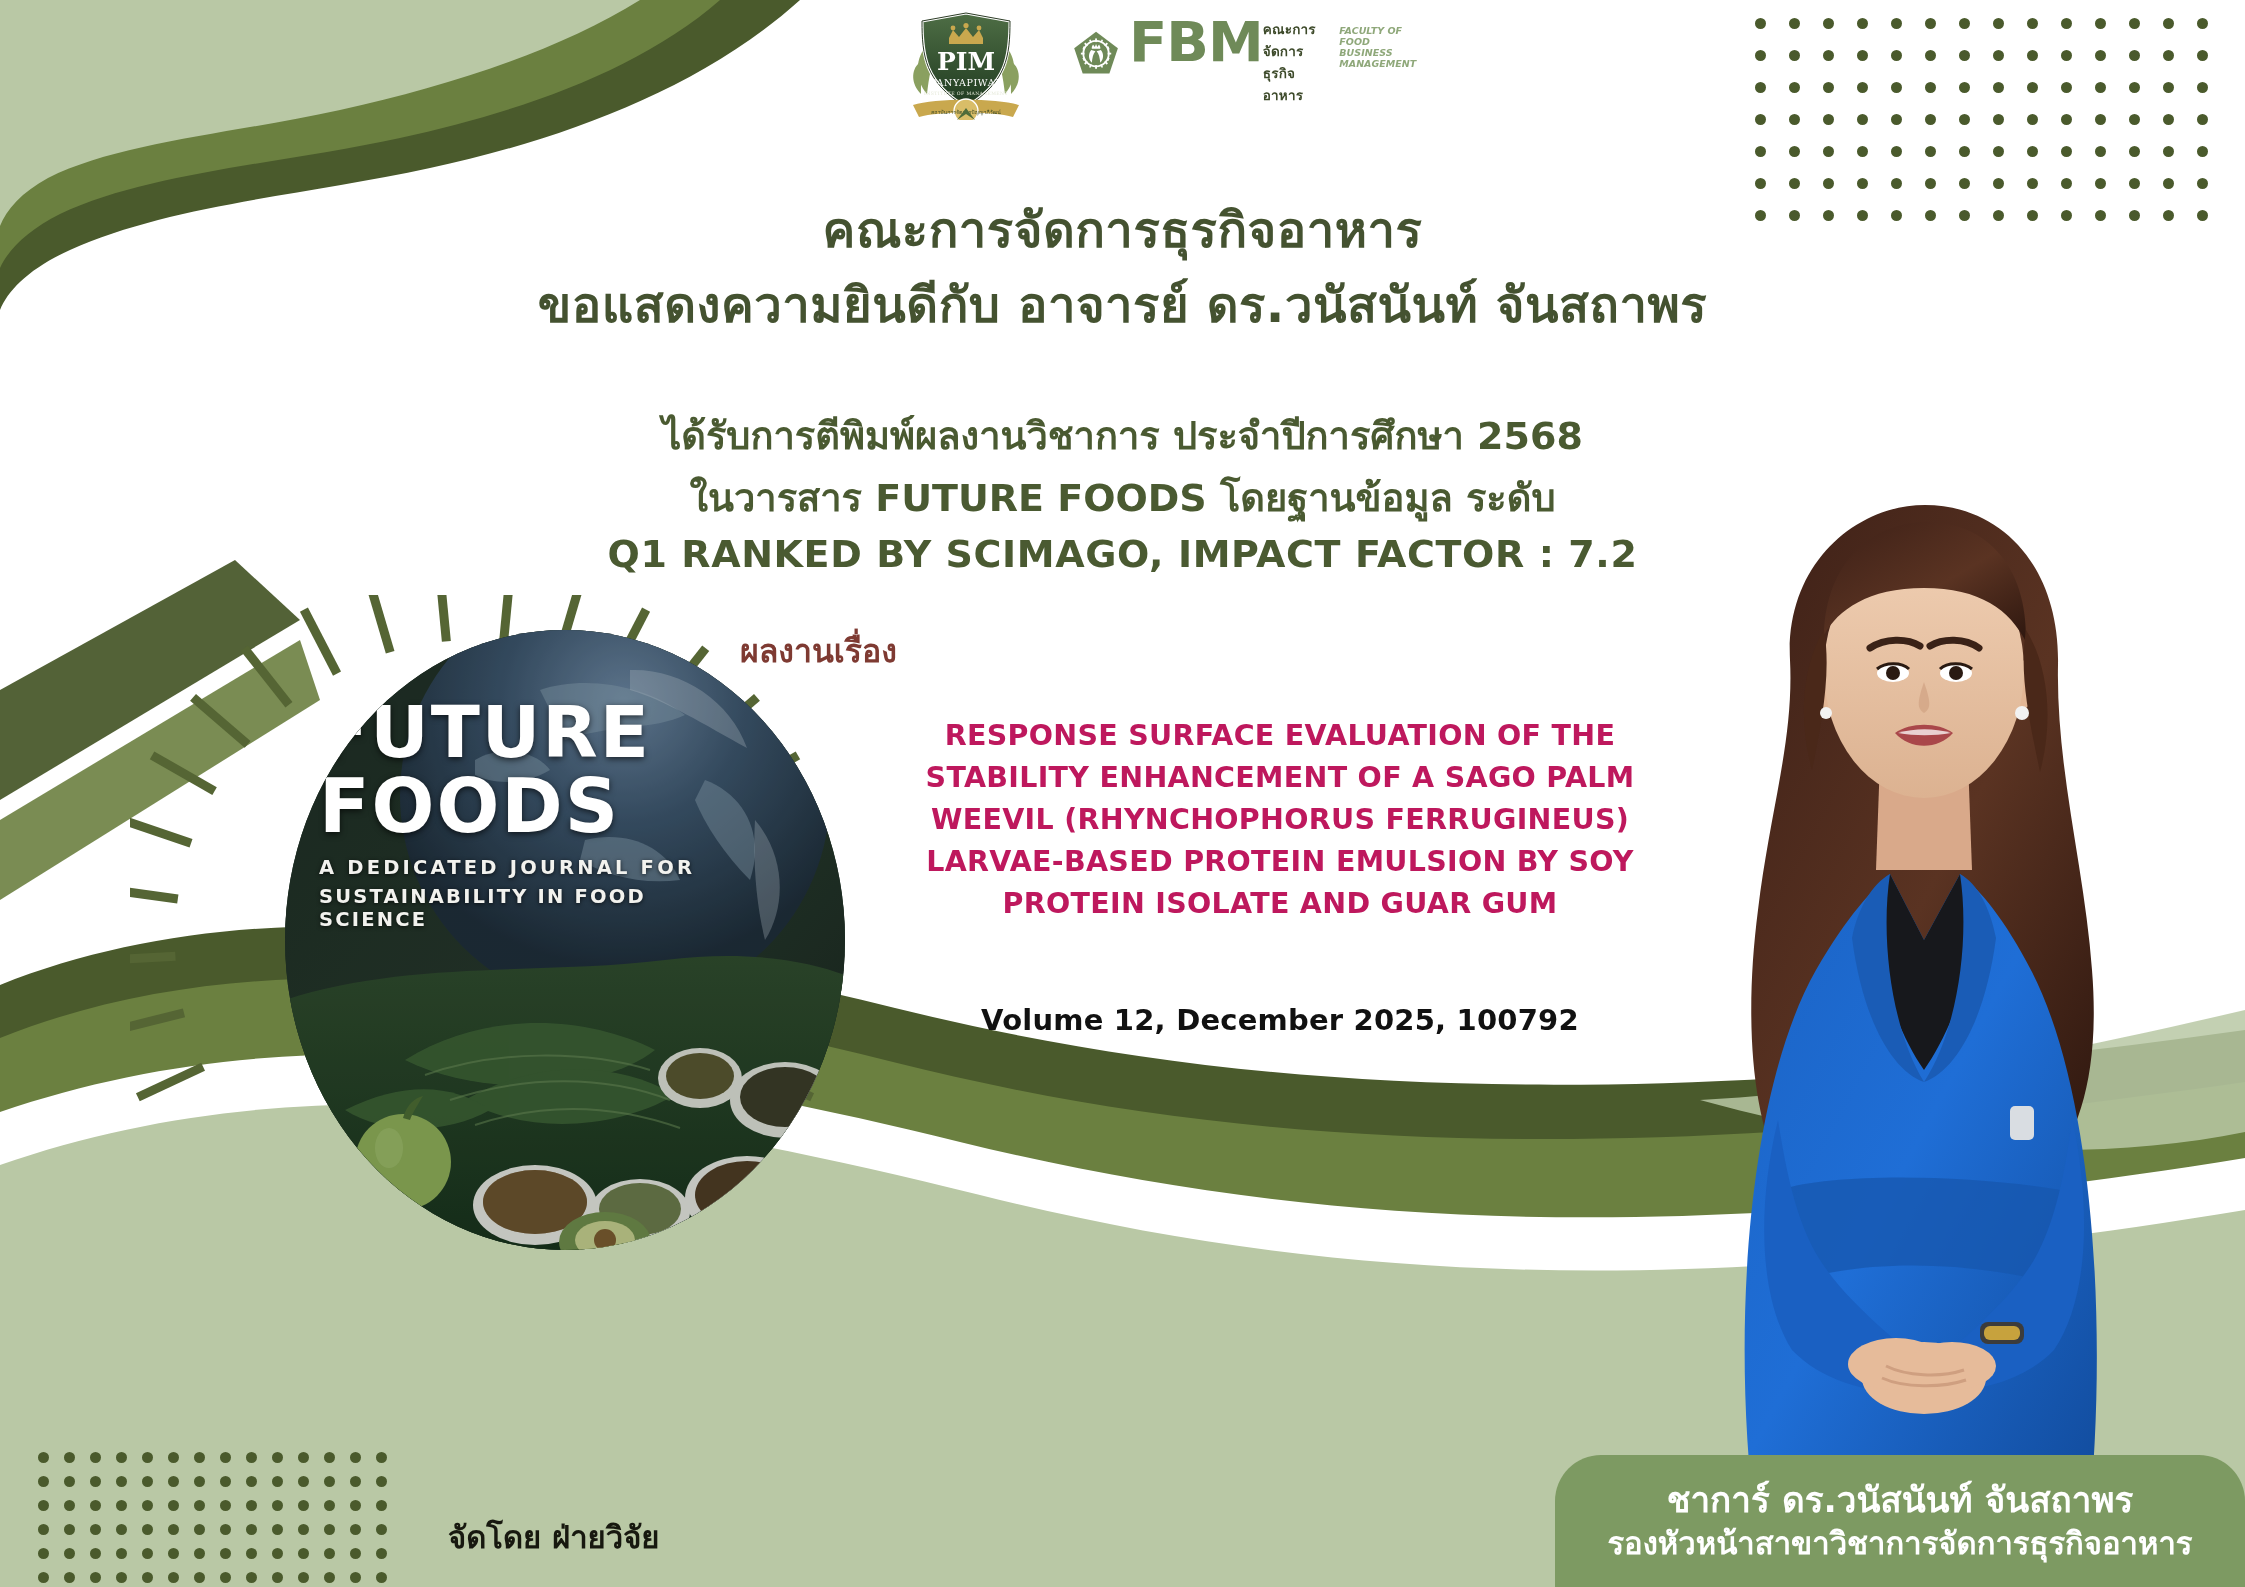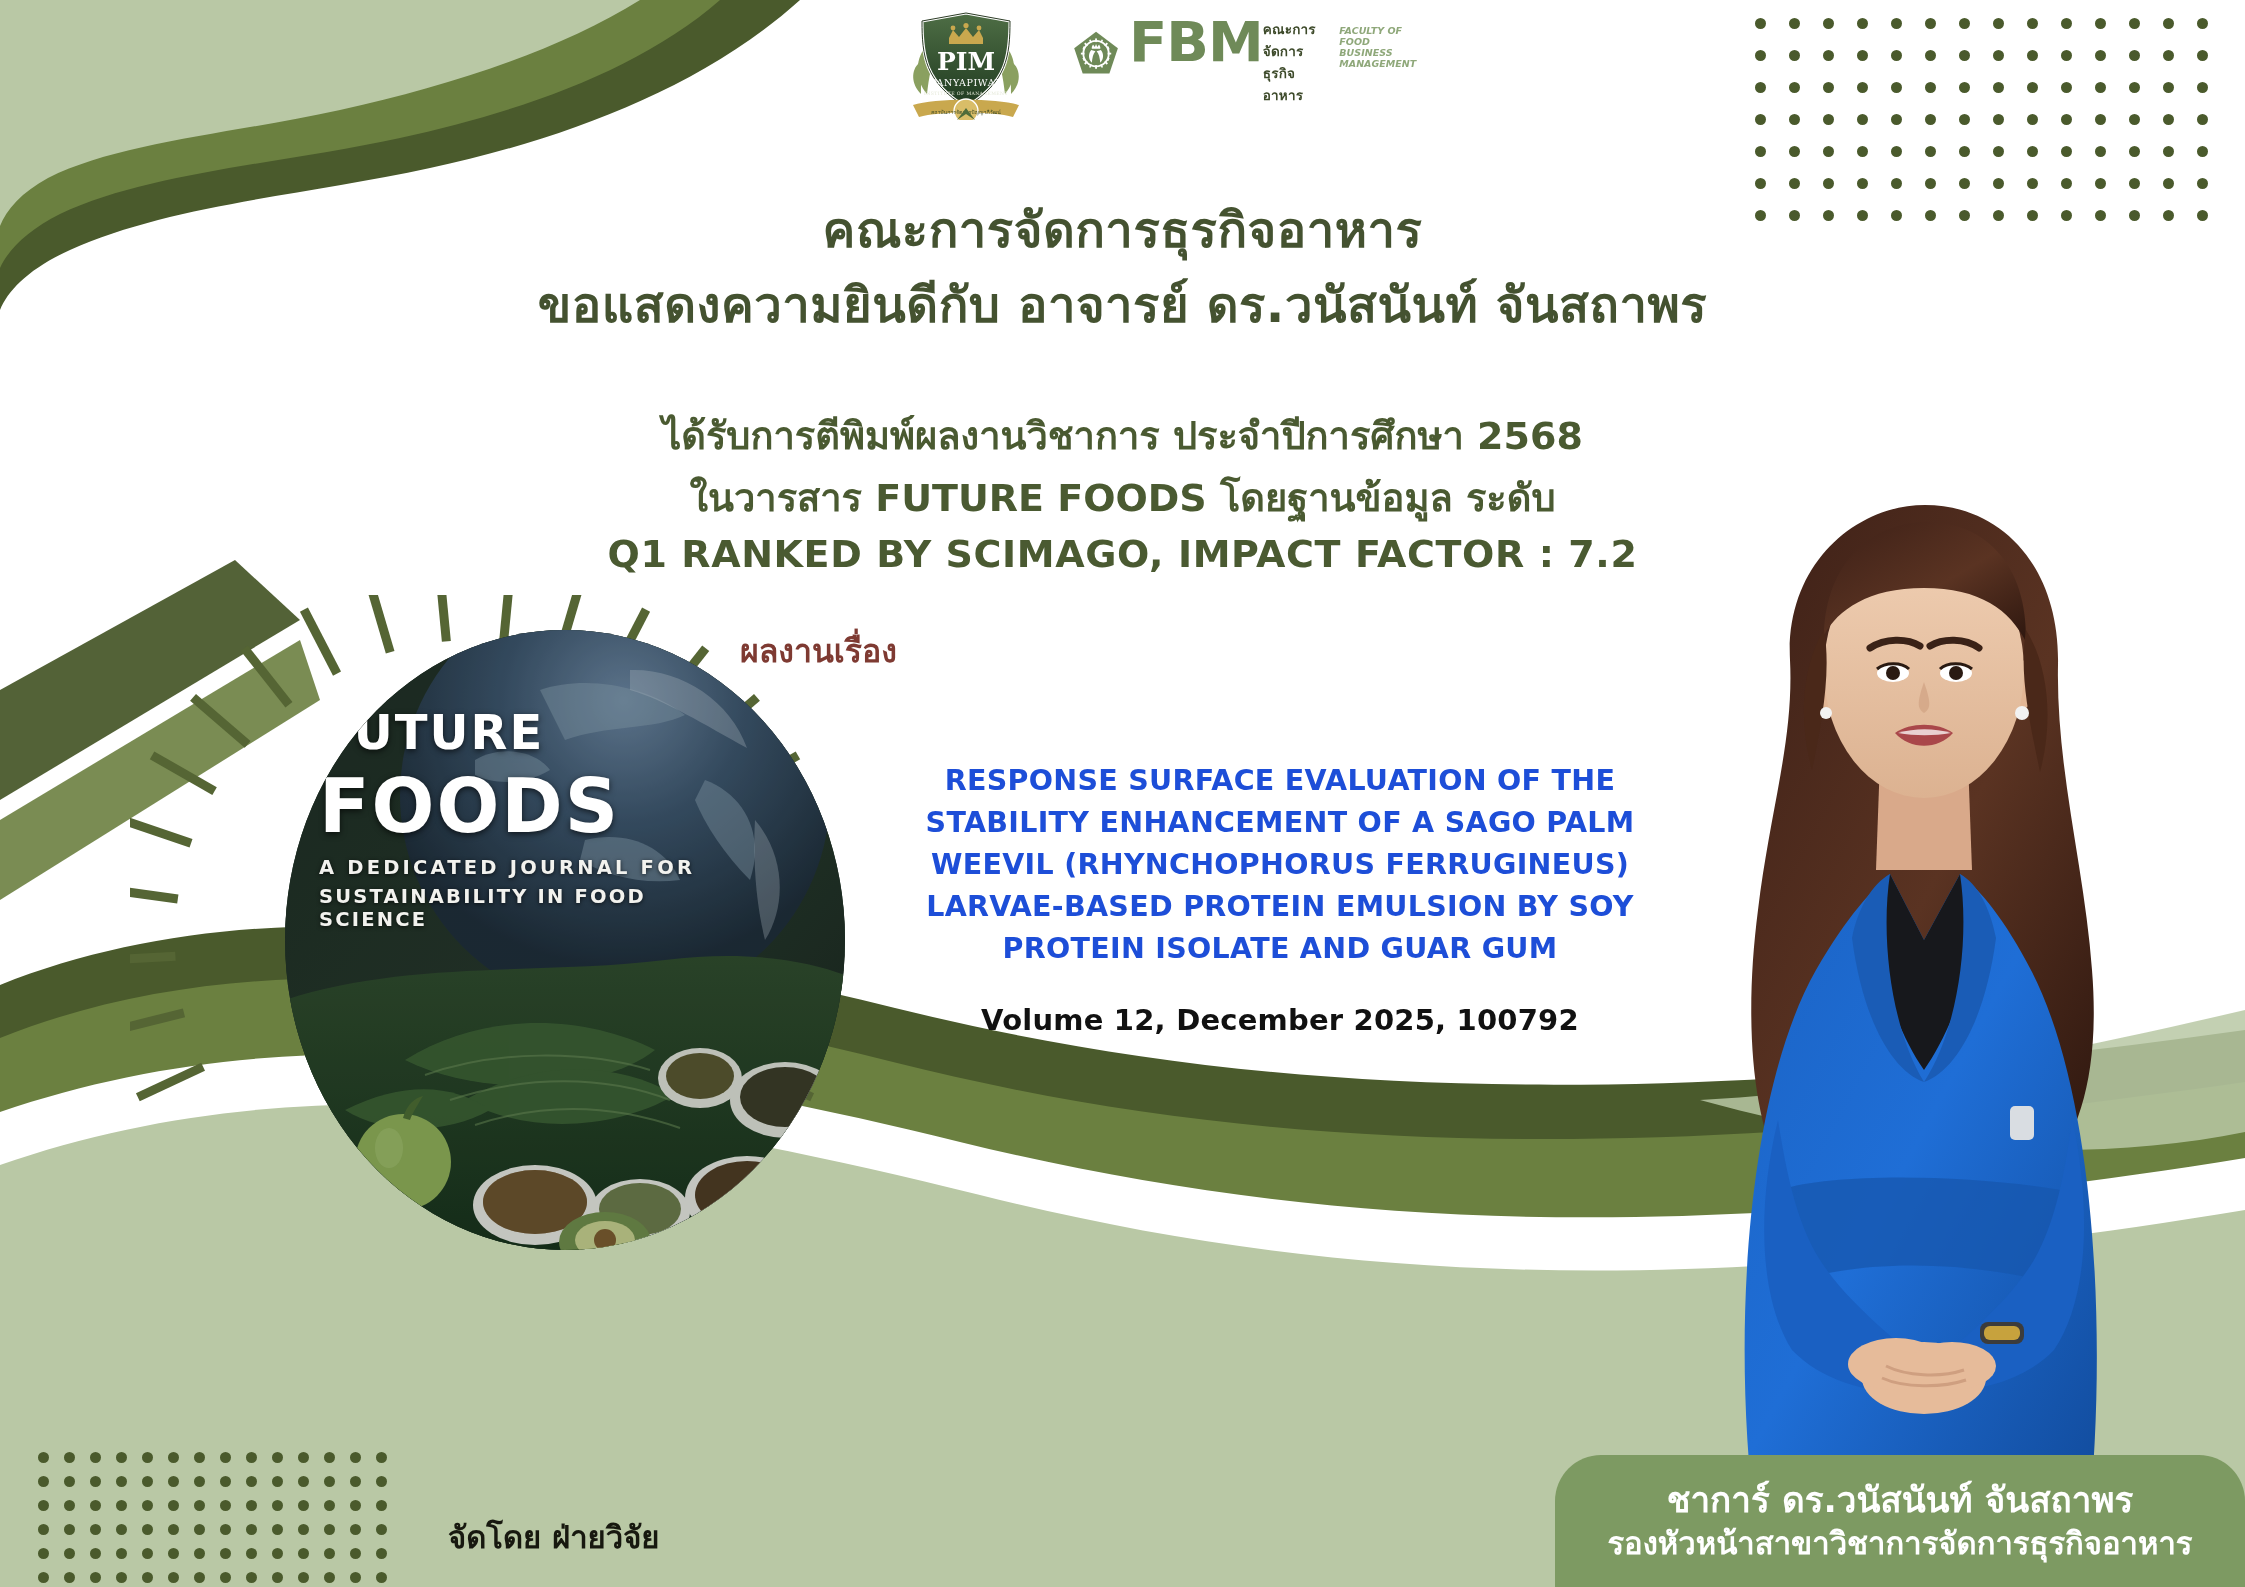--- a/index.html
+++ b/index.html
@@ -40,37 +40,37 @@
 
   .mid{left:0;right:0;width:2245px;color:#4a5a31;font-weight:bold;text-align:center;}
   .mid1{top:410px;font-size:38px;line-height:52px;}
   .mid2{top:472px;font-size:38px;line-height:52px;}
   .mid3{top:528px;font-size:38px;line-height:52px;letter-spacing:.6px;}
 
   .label-red{position:absolute;left:740px;top:625px;font-size:32px;color:#7e3a32;font-weight:bold;}
 
   .paper-title{
     position:absolute;left:860px;top:715px;width:840px;text-align:center;
-    color:#1d4ed8;font-weight:bold;font-size:28.5px;line-height:42px;letter-spacing:.3px;margin-top:45px;
+    color:#be185d;font-weight:bold;font-size:28.5px;line-height:42px;letter-spacing:.3px;
   }
   .paper-vol{
     position:absolute;left:860px;top:1003px;width:840px;text-align:center;
     color:#111111;font-weight:bold;font-size:29px;letter-spacing:.2px;
   }
 
   
   .cover-wrap{position:absolute;left:130px;top:595px;width:690px;height:690px;}
   .rays{position:absolute;left:0;top:0;width:690px;height:690px;}
   .cover{
     position:absolute;left:155px;top:35px;width:560px;height:620px;border-radius:50%;
     overflow:hidden;background:#1e3023;
   }
   .cover-img{position:absolute;inset:0;}
   .cover-text{position:absolute;left:34px;top:66px;width:420px;}
-  .ff1{font-size:48px;line-height:72px;font-weight:bold;color:#fff;letter-spacing:2px;
+  .ff1{font-size:72px;line-height:72px;font-weight:bold;color:#fff;letter-spacing:2px;
        font-family:"DejaVu Sans","Liberation Sans",sans-serif;
        text-shadow:0 2px 6px rgba(0,0,0,.65);}
   .ff2{font-size:74px;line-height:76px;font-weight:bold;color:#fff;letter-spacing:2px;
        text-shadow:0 2px 6px rgba(0,0,0,.65);}
   .ff3{margin-top:12px;font-size:19.5px;font-weight:bold;color:#f2f2ee;letter-spacing:3.2px;
        text-shadow:0 1px 4px rgba(0,0,0,.7);}
   .ff4{margin-top:6px;font-size:19.5px;font-weight:bold;color:#f2f2ee;letter-spacing:2.2px;
        text-shadow:0 1px 4px rgba(0,0,0,.7);}
 
   

